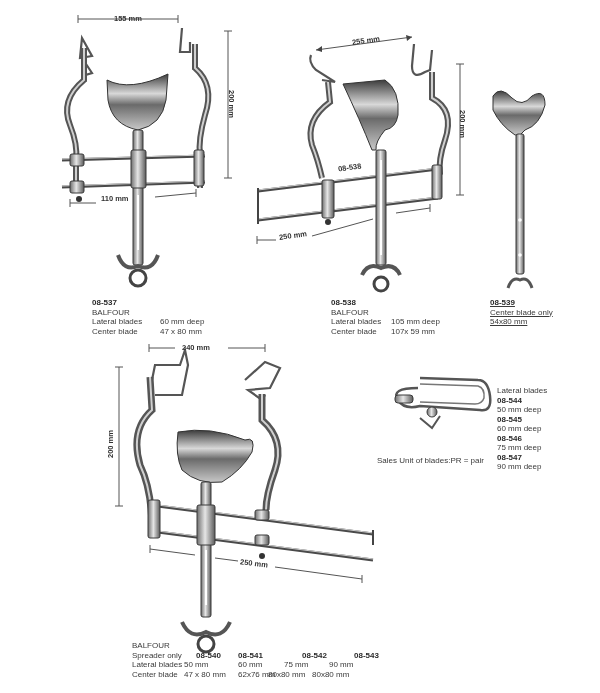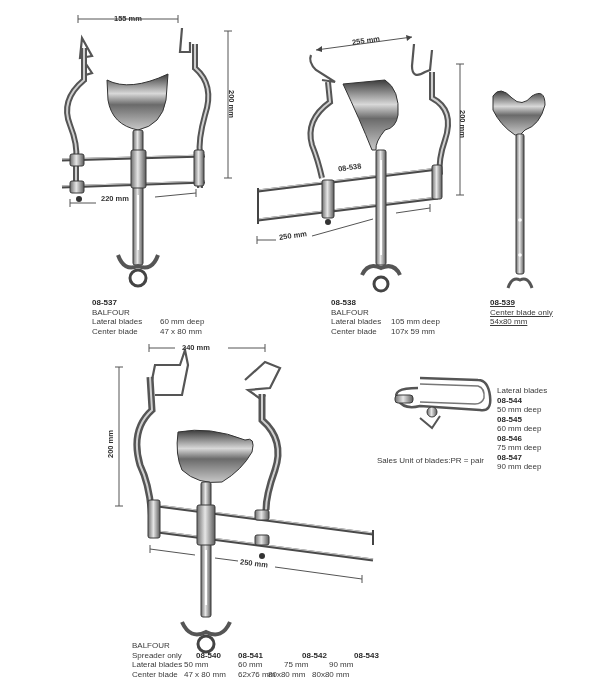--- a/index.html
+++ b/index.html
@@ -162,21 +162,21 @@
     <rect x="201" y="482" width="10" height="135" rx="2" class="metal"></rect>
     <rect x="197" y="505" width="18" height="40" rx="2" class="metal"></rect>
     <line x1="206" y1="550" x2="206" y2="605" stroke="#fff" stroke-width="2"></line>
     <path d="M182,622 Q190,640 206,632 Q222,640 230,622" stroke="#555" stroke-width="4" fill="none"></path>
     <circle cx="206" cy="644" r="8" fill="none" stroke="#444" stroke-width="3"></circle>
   </g>
 </svg>
 
 <div class="abs dim" style="left:114px;top:14px;">155 mm</div>
 <div class="abs dim" style="left:222px;top:90px;transform:rotate(90deg);transform-origin:left top;left:236px;">200 mm</div>
-<div class="abs dim" style="left:101px;top:194px;">220 mm</div>
+<div class="abs dim" style="left:101px;top:194px;">110 mm</div>
 
 <div class="abs dim" style="left:352px;top:36px;transform:rotate(-8deg);">255 mm</div>
 <div class="abs dim" style="left:467px;top:110px;transform:rotate(90deg);transform-origin:left top;">200 mm</div>
 <div class="abs dim" style="left:279px;top:231px;transform:rotate(-8deg);">250 mm</div>
 <div class="abs dim" style="left:338px;top:163px;transform:rotate(-8deg);">08-538</div>
 
 <div class="abs dim" style="left:182px;top:343px;">240 mm</div>
 <div class="abs dim" style="left:106px;top:458px;transform:rotate(-90deg);transform-origin:left top;">200 mm</div>
 <div class="abs dim" style="left:240px;top:559px;transform:rotate(7deg);">250 mm</div>
 

